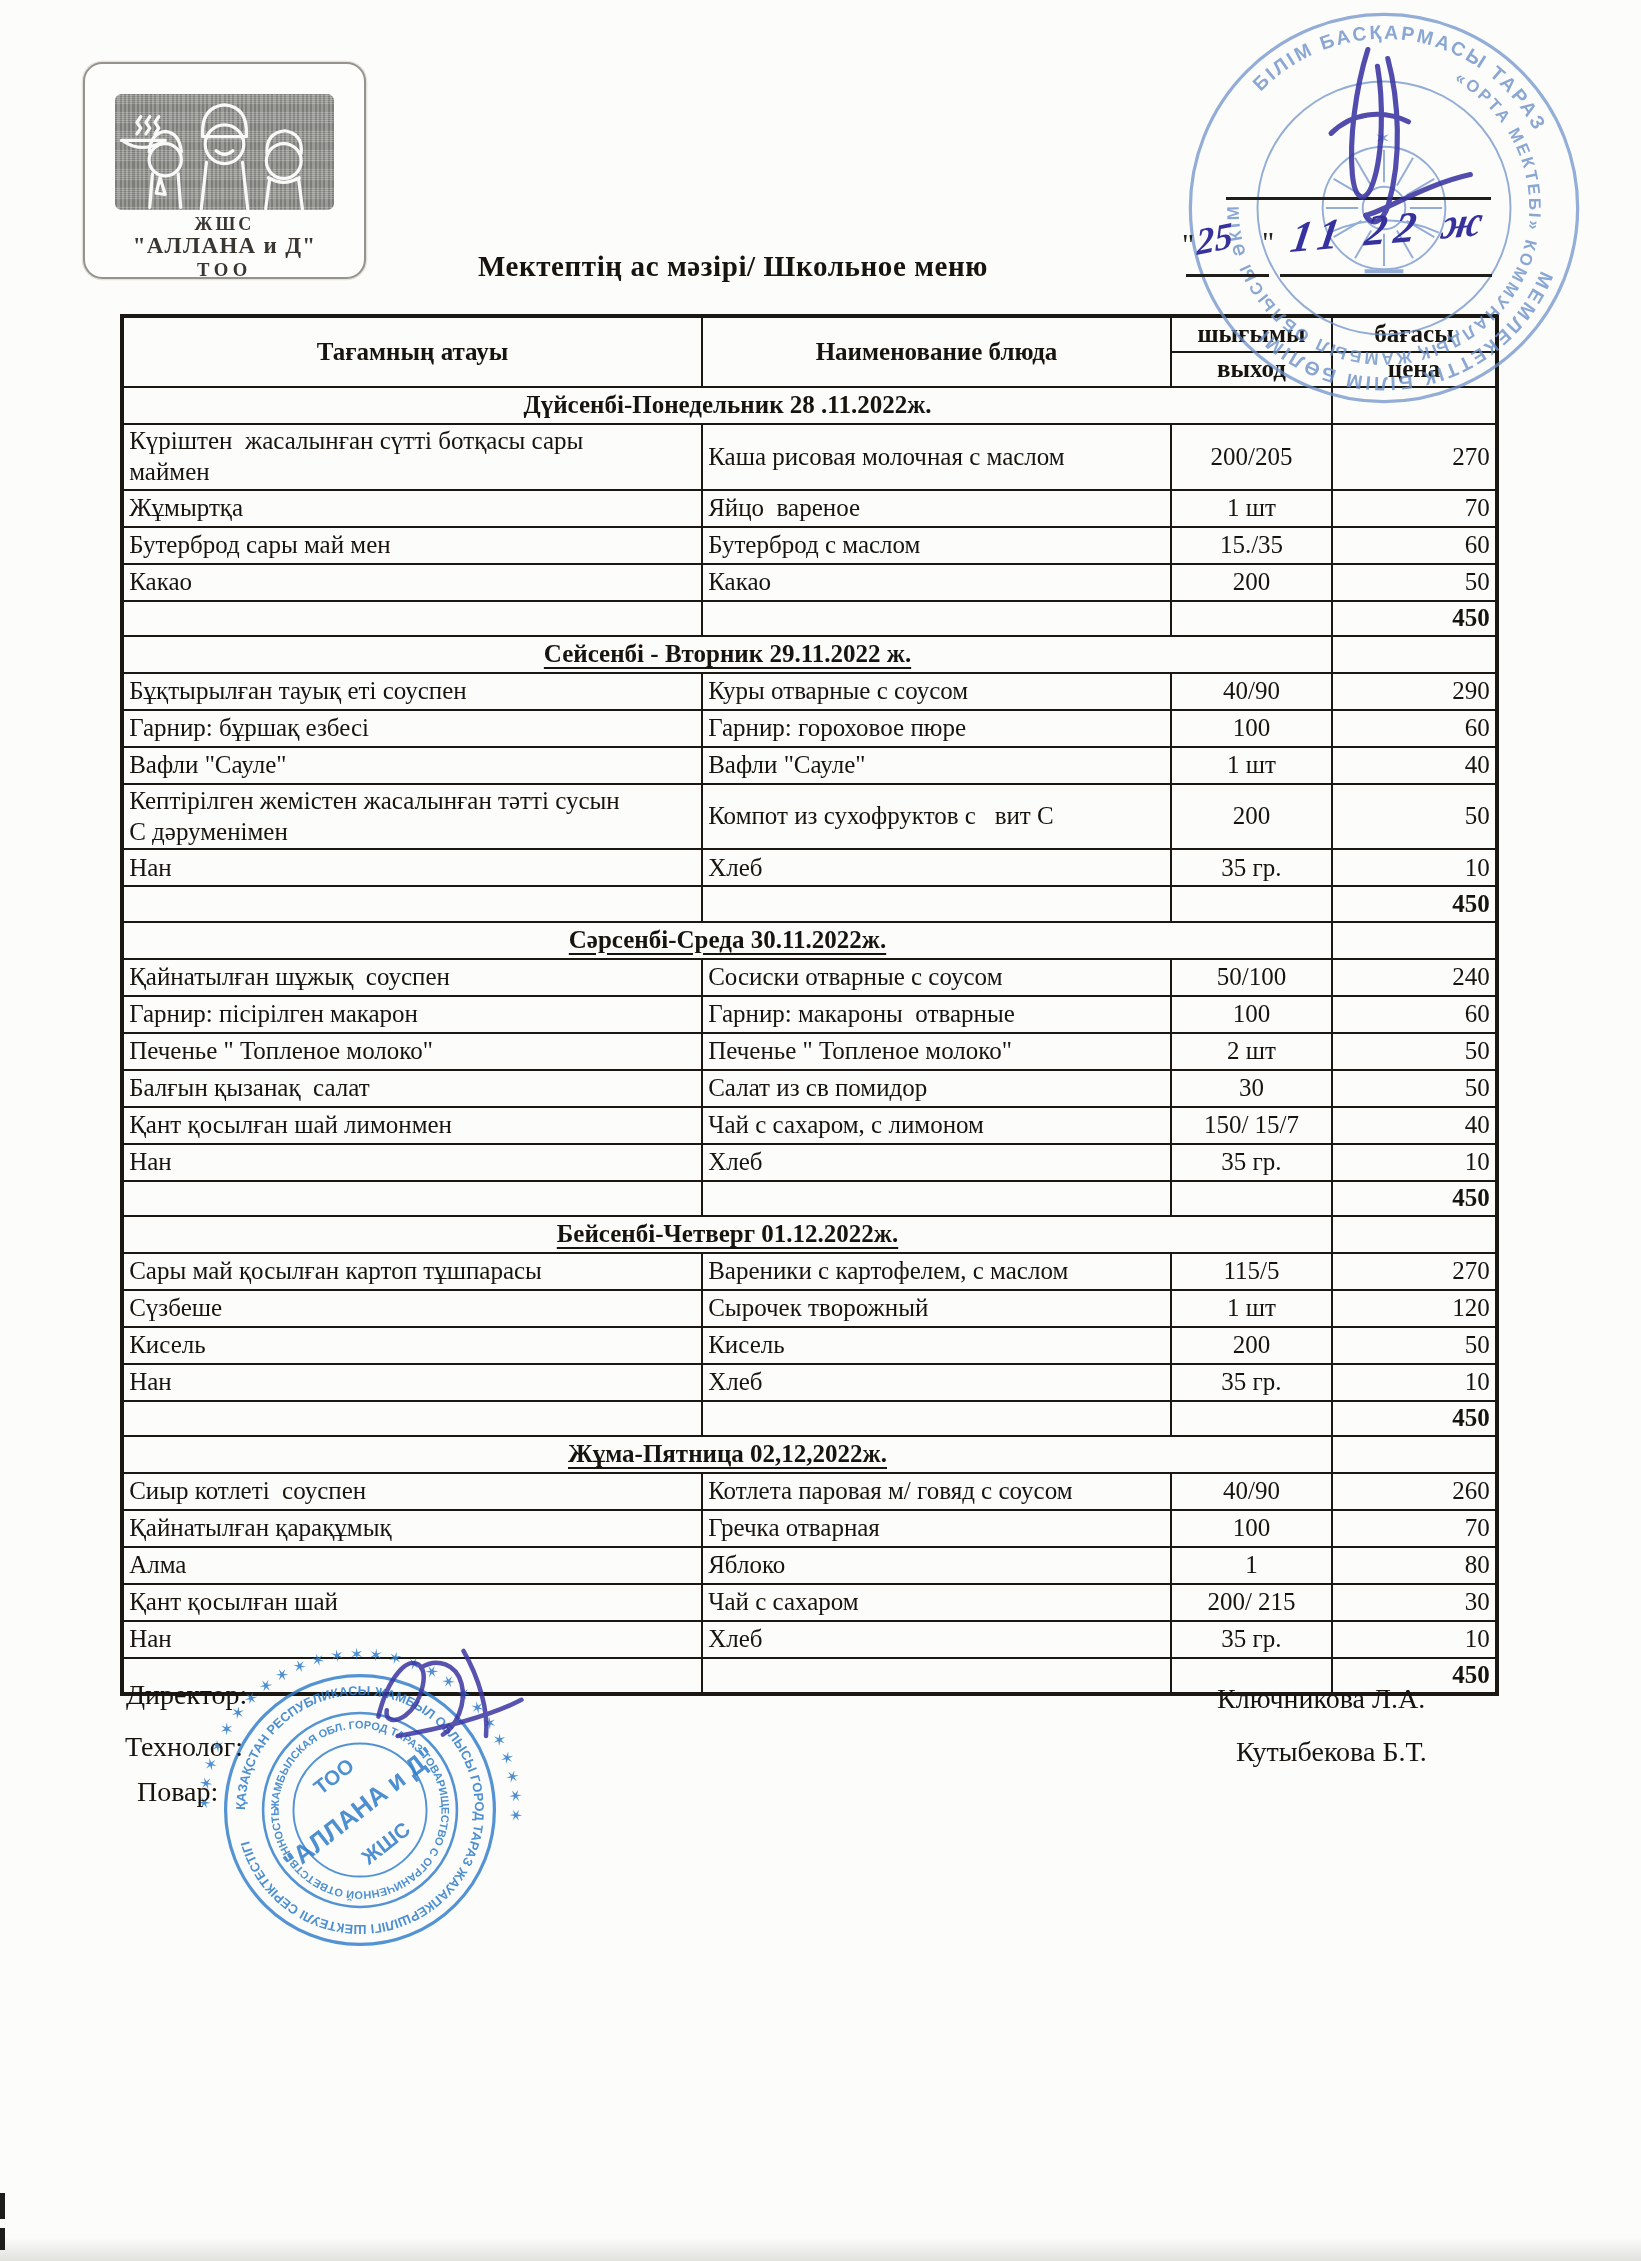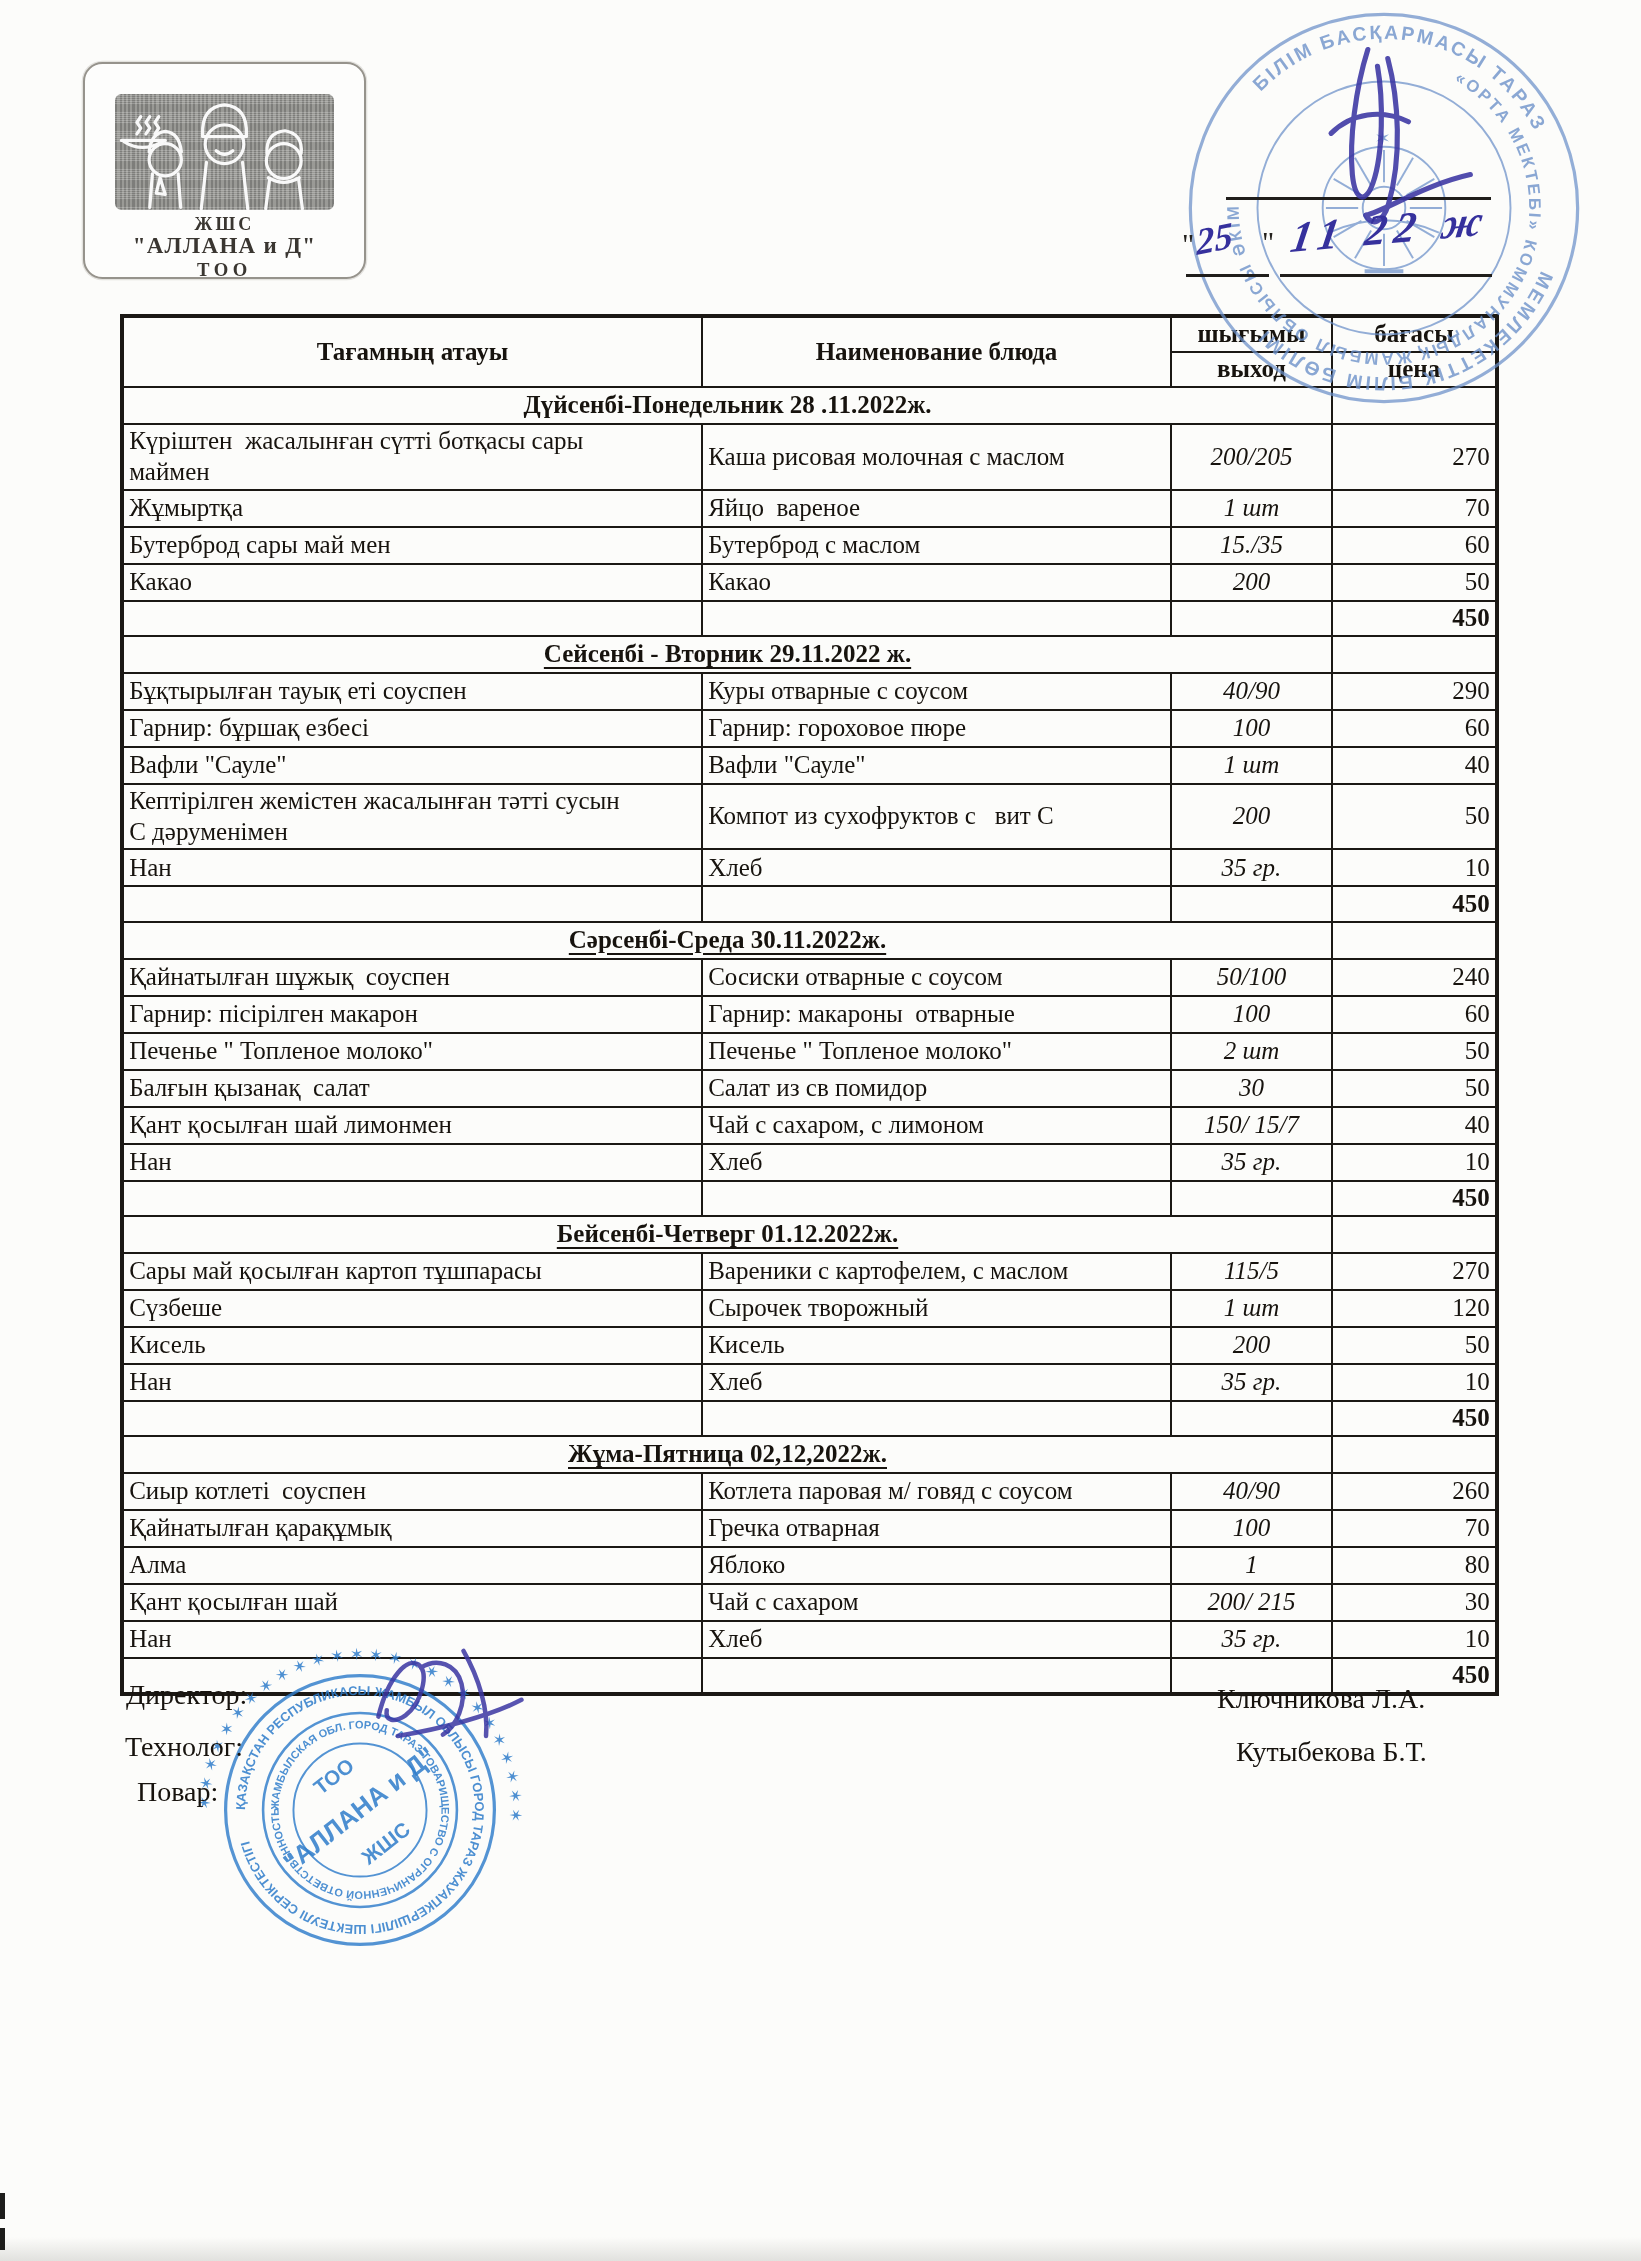--- a/index.html
+++ b/index.html
@@ -52,21 +52,21 @@
     border:4.5px solid #1b1814;background:transparent;
   }
   table.menu th,table.menu td{
     border:2.6px solid #1b1814;padding:1.3px 5.2px;overflow:hidden;
     font-size:25px;line-height:1.22;vertical-align:middle;color:#17130e;
   }
   th.h{font-weight:bold;text-align:center;font-size:27px;}
   th.h3,th.h4{font-size:26px;}
   .c1{text-align:left;padding-left:7.7px;white-space:pre-wrap;}
   .c2{text-align:left;padding-left:9px;white-space:pre-wrap;}
-  .c3{text-align:center;font-size:26px;font-style:italic;}
+  .c3{text-align:center;font-size:26px;}
   .c4{text-align:right;padding-right:7.7px;font-size:26px;}
   .day-cell{text-align:center;font-weight:bold;font-size:28px;}
   .day-cell.u{text-decoration:underline;text-decoration-thickness:1.9px;text-underline-offset:4.5px;}
   .total-cell{font-weight:bold;margin-left:32px;}
   
   .foot{position:absolute;font-size:28px;z-index:6;}
   .f-dir{left:126px;top:1679px;}
   .f-dirname{left:1217px;top:1683px;}
   .f-tech{left:125px;top:1731px;}
   .f-techname{left:1236px;top:1736px;}
@@ -173,20 +173,21 @@
   <div class="approval">
   </div>
   <div class="appr-line l1"></div>
   <div class="appr-line l2a"></div>
   <div class="appr-line l2b"></div>
   <div class="date-q q1">"</div>
   <div class="handwriting date-day">25</div>
   <div class="date-q q2">"</div>
   <div class="handwriting date-rest">11 22 ж</div>
 
+  <div class="doc-title">Мектептің ас мәзірі/ Школьное меню</div>
 
   <table class="menu">
     <colgroup>
       <col style="width:580px">
         <col style="width:469px">
         <col style="width:161px">
         <col style="width:165px">
     </colgroup>
     <thead>
       <tr style="height:34px">

